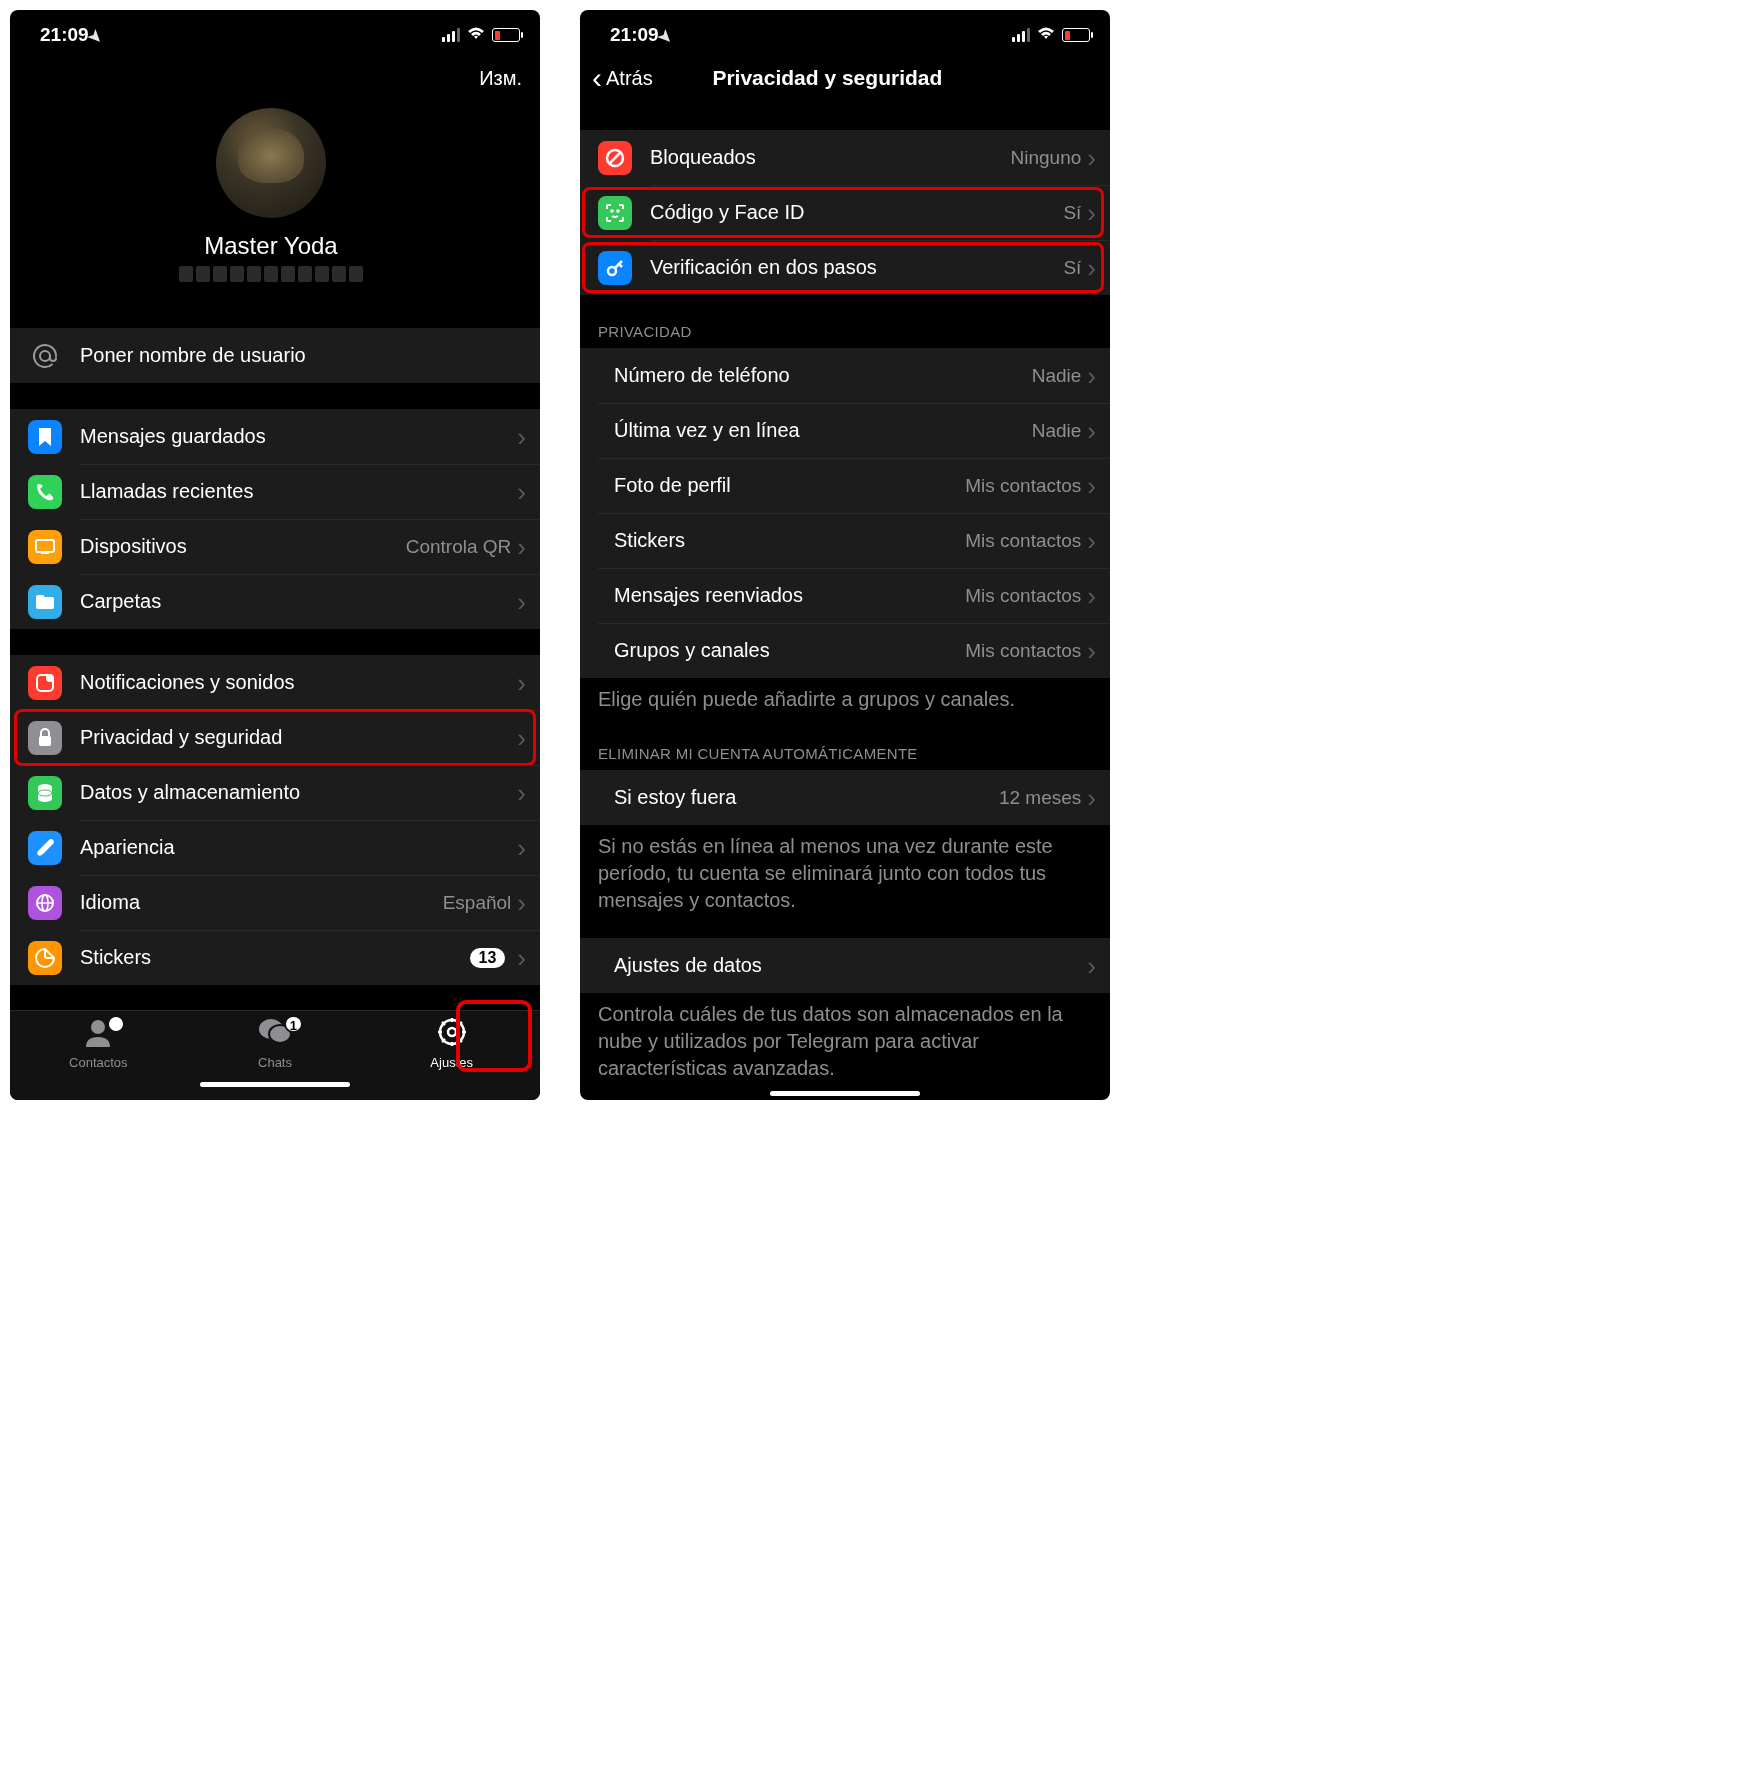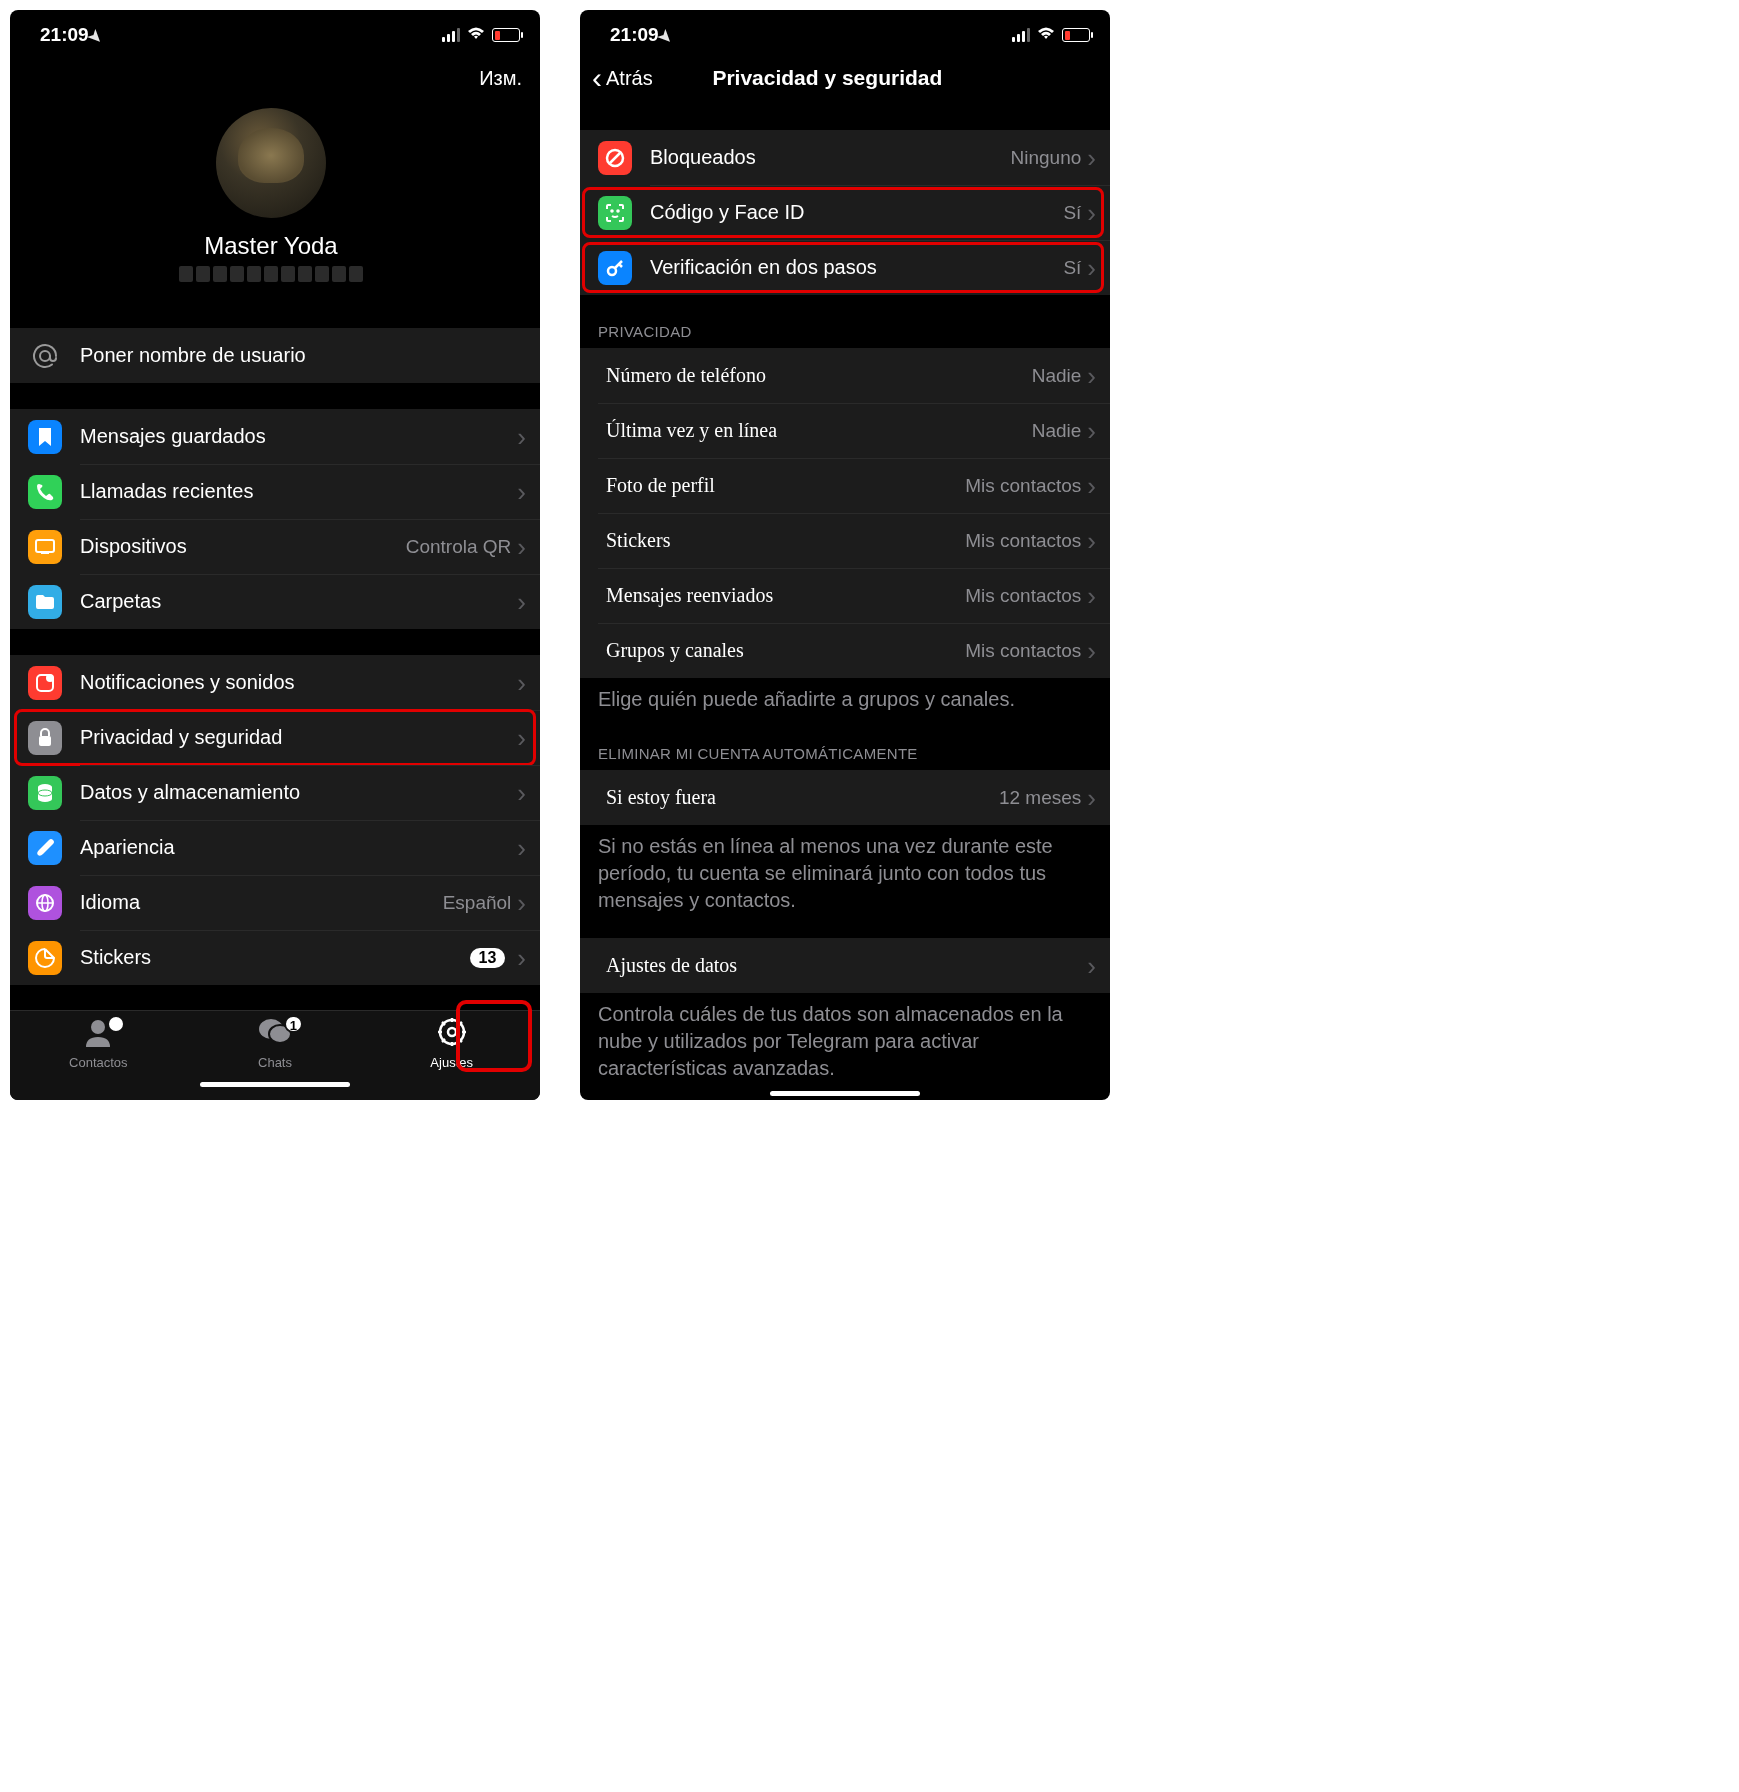--- a/index.html
+++ b/index.html
@@ -102,21 +102,21 @@
   }
   .row.no-icon + .row.no-icon::before { left:18px; }
   .row .icon {
     width:34px; height:34px; border-radius:8px; margin-right:18px;
     display:flex; align-items:center; justify-content:center; flex:none;
     font-size:18px; color:#fff;
   }
   .row .label { font-size:20px; flex:1; color:#fff; white-space:nowrap; overflow:hidden; text-overflow:ellipsis;}
   .row .detail { font-size:19px; color:#8e8e93; margin-right:6px;}
   .row .chev { color:#5a5a5e; font-size:26px; font-weight:300; line-height:1;}
-  .row.no-icon .label{ margin-left:8px;font-family:Liberation Serif, serif; }
+  .row.no-icon .label{ margin-left:16px; }
   .row.no-icon::before{ left:18px;}
 
   .badge {
     background:#fff; color:#000; font-weight:600; font-size:16px;
     border-radius:12px; padding:1px 9px; margin-right:12px;
   }
 
   
   .hl {
     position:relative;

